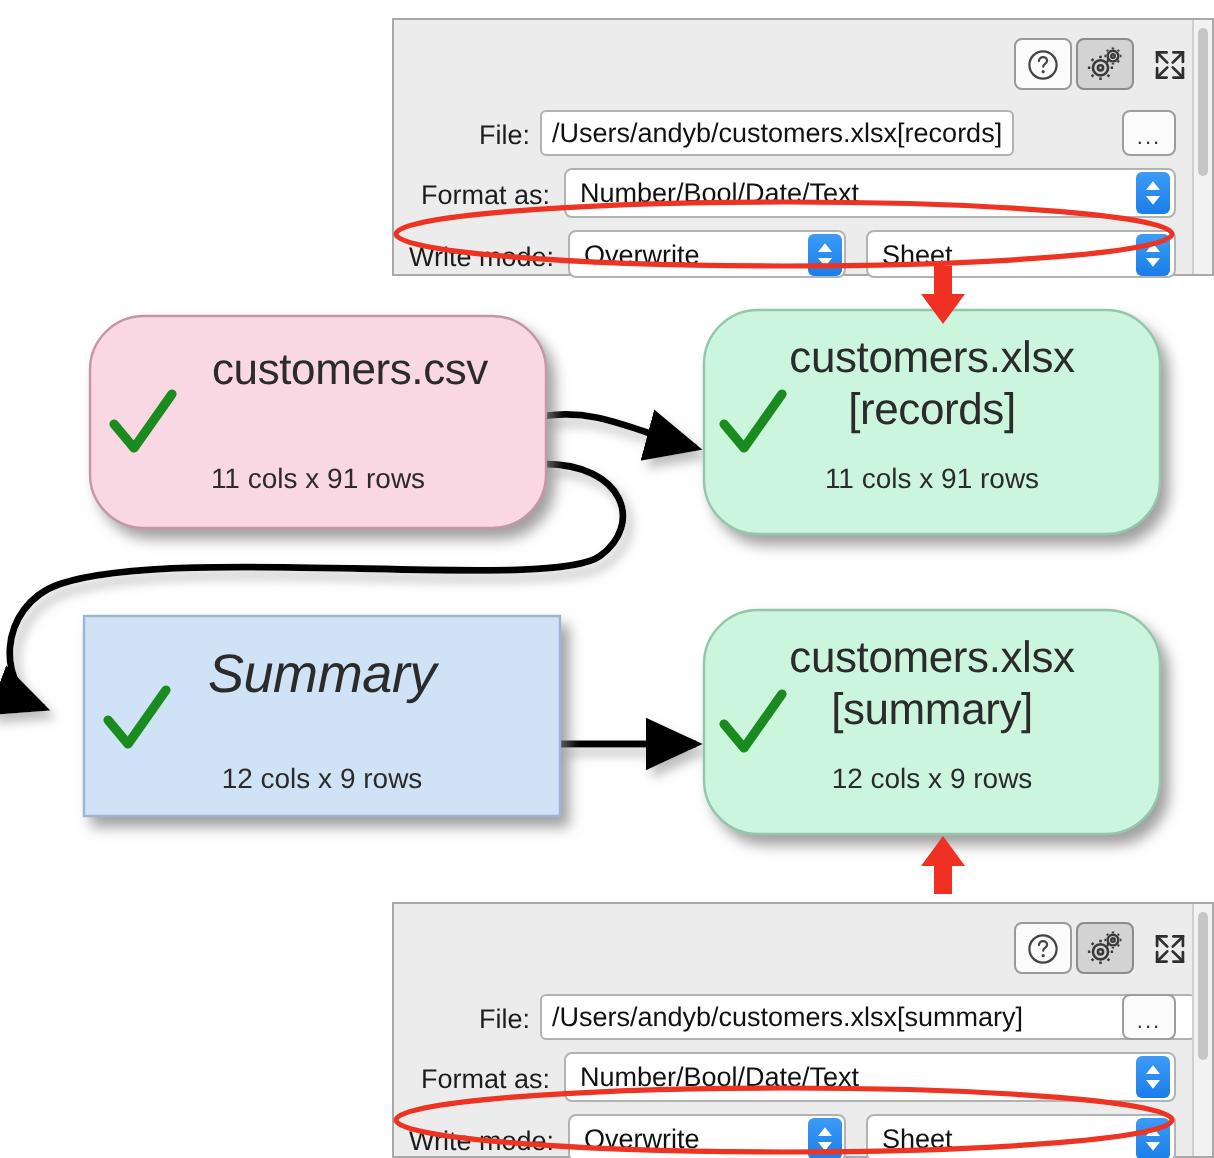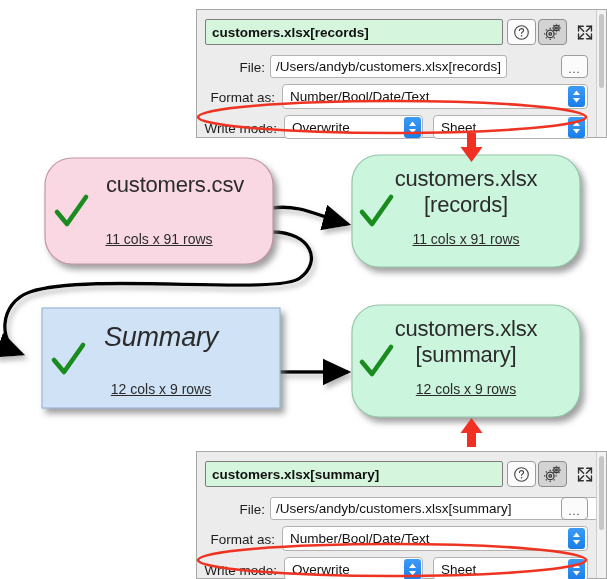--- a/index.html
+++ b/index.html
@@ -13,21 +13,21 @@
   }
   .stage{position:absolute;left:0;top:0;width:607px;height:579px;}
 
   
   .diagram-svg{position:absolute;left:0;top:0;width:607px;height:579px;}
 
   
   .node-txt{position:absolute;text-align:center;color:#2b2b2b;pointer-events:none;}
   .node-title{font-size:22px;line-height:25px;letter-spacing:-0.2px;}
   .node-title.big{font-size:27px;line-height:30px;font-style:italic;}
-  .node-sub{font-size:14px;line-height:17px;text-decoration:underline;}
+  .node-sub{font-size:14px;line-height:17px;}
 
   
   .panel{
     position:absolute;
     background:#ececec;
     border:1px solid #a9a9a9;
     box-sizing:border-box;
   }
   .scrolltrack{
     position:absolute;top:0;right:0;width:9px;bottom:0;
@@ -150,21 +150,20 @@
 
   <div class="node-txt node-title big" style="left:42px;top:322px;width:238px;">Summary</div>
   <div class="node-txt node-sub" style="left:42px;top:381px;width:238px;">12 cols x 9 rows</div>
 
   <div class="node-txt node-title" style="left:352px;top:316px;width:228px;">customers.xlsx</div>
   <div class="node-txt node-title" style="left:352px;top:342px;width:228px;">[summary]</div>
   <div class="node-txt node-sub" style="left:352px;top:381px;width:228px;">12 cols x 9 rows</div>
 
   <div class="panel" style="left:196px;top:9px;width:411px;height:129px;">
 
-    <div class="titlefield" style="left:8px;top:9px;width:298px;height:26px;">customers.xlsx[records]</div>
 
     <div class="iconbtn" style="left:310px;top:9px;width:29px;height:26px;">
       <svg width="17" height="17" viewBox="0 0 20 20">
         <circle cx="10" cy="10" r="8" fill="none" stroke="#444" stroke-width="1.3"></circle>
         <path d="M7.6 7.7c0-1.4 1.1-2.3 2.4-2.3 1.4 0 2.4 0.9 2.4 2.1 0 1.9-2.3 1.8-2.3 3.5" fill="none" stroke="#444" stroke-width="1.3" stroke-linecap="round"></path>
         <circle cx="10.1" cy="13.9" r="0.95" fill="#444"></circle>
       </svg>
     </div>
 
     <div class="iconbtn pressed" style="left:341px;top:9px;width:29px;height:26px;">
@@ -226,21 +225,20 @@
       </svg>
     </div>
 
     <div class="scrolltrack">
       <div class="scrollthumb" style="top:4px;height:74px;"></div>
     </div>
   </div>
 
   <div class="panel" style="left:196px;top:451px;width:411px;height:128px;">
 
-    <div class="titlefield" style="left:8px;top:9px;width:298px;height:26px;">customers.xlsx[summary]</div>
 
     <div class="iconbtn" style="left:310px;top:9px;width:29px;height:26px;">
       <svg width="17" height="17" viewBox="0 0 20 20">
         <circle cx="10" cy="10" r="8" fill="none" stroke="#444" stroke-width="1.3"></circle>
         <path d="M7.6 7.7c0-1.4 1.1-2.3 2.4-2.3 1.4 0 2.4 0.9 2.4 2.1 0 1.9-2.3 1.8-2.3 3.5" fill="none" stroke="#444" stroke-width="1.3" stroke-linecap="round"></path>
         <circle cx="10.1" cy="13.9" r="0.95" fill="#444"></circle>
       </svg>
     </div>
 
     <div class="iconbtn pressed" style="left:341px;top:9px;width:29px;height:26px;">

